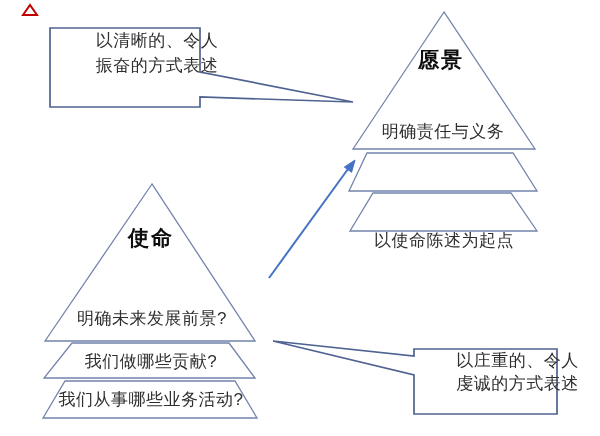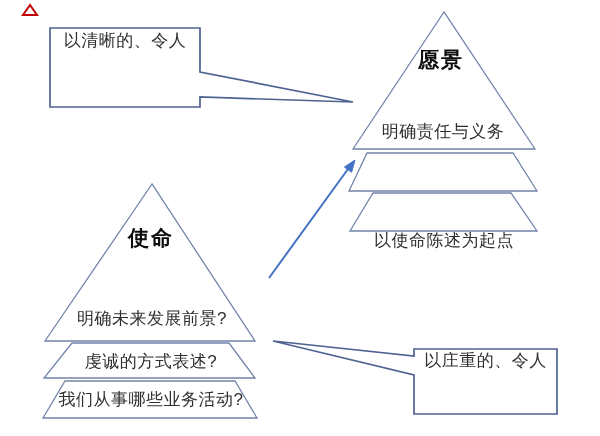--- a/index.html
+++ b/index.html
@@ -14,20 +14,21 @@
     position:absolute;white-space:nowrap;color:#2f2f2f;
     transform:translate(-50%,-50%);text-align:center;
     font-size:17px;letter-spacing:0.5px;
   }
   .title{font-weight:bold;font-size:21px;color:#0d0d0d;letter-spacing:2px;}
   .callout-text{
     position:absolute;display:flex;flex-direction:column;
     align-items:center;justify-content:flex-start;
     color:#2f2f2f;font-size:17px;line-height:25px;letter-spacing:0.5px;
     text-align:center;
+    margin-left:32px;
   }
   .callout-text .line{display:block;}
 </style>
 </head>
 <body>
 
 <div class="canvas">
 
   <svg width="600" height="436" viewBox="0 0 600 436">
 
@@ -48,23 +49,25 @@
     <line x1="269" y1="278" x2="348" y2="169" stroke-width="2" stroke="#4472c4"></line>
     <polygon points="355,160 351.6,172.3 344.4,167.1" stroke-width="1" fill="#4472c4" stroke="#4472c4"></polygon>
   </svg>
 
   <div class="label" style="left:443px;top:131px;">明确责任与义务</div>
   <div class="label title" style="left:441px;top:60px;">愿景</div>
   <div class="label" style="left:444px;top:212px;margin-top:28px;">以使命陈述为起点</div>
 
   <div class="label title" style="left:151px;top:238px;">使命</div>
   <div class="label" style="left:152px;top:318px;">明确未来发展前景?</div>
-  <div class="label" style="left:151px;top:361px;">虔诚的方式表述?</div>
+  <div class="label" style="left:151px;top:361px;">我们做哪些贡献?</div>
   <div class="label" style="left:151px;top:399px;">我们从事哪些业务活动?</div>
 
   <div class="callout-text" style="left:50px;top:28px;width:150px;height:79px;">
     <span class="line">以清晰的、令人</span>
+    <span class="line">振奋的方式表述</span>
   </div>
   <div class="callout-text" style="left:414px;top:349px;width:143px;height:65px;line-height:23px;">
     <span class="line">以庄重的、令人</span>
+    <span class="line">虔诚的方式表述</span>
   </div>
 
 </div>
 
 </body></html>

